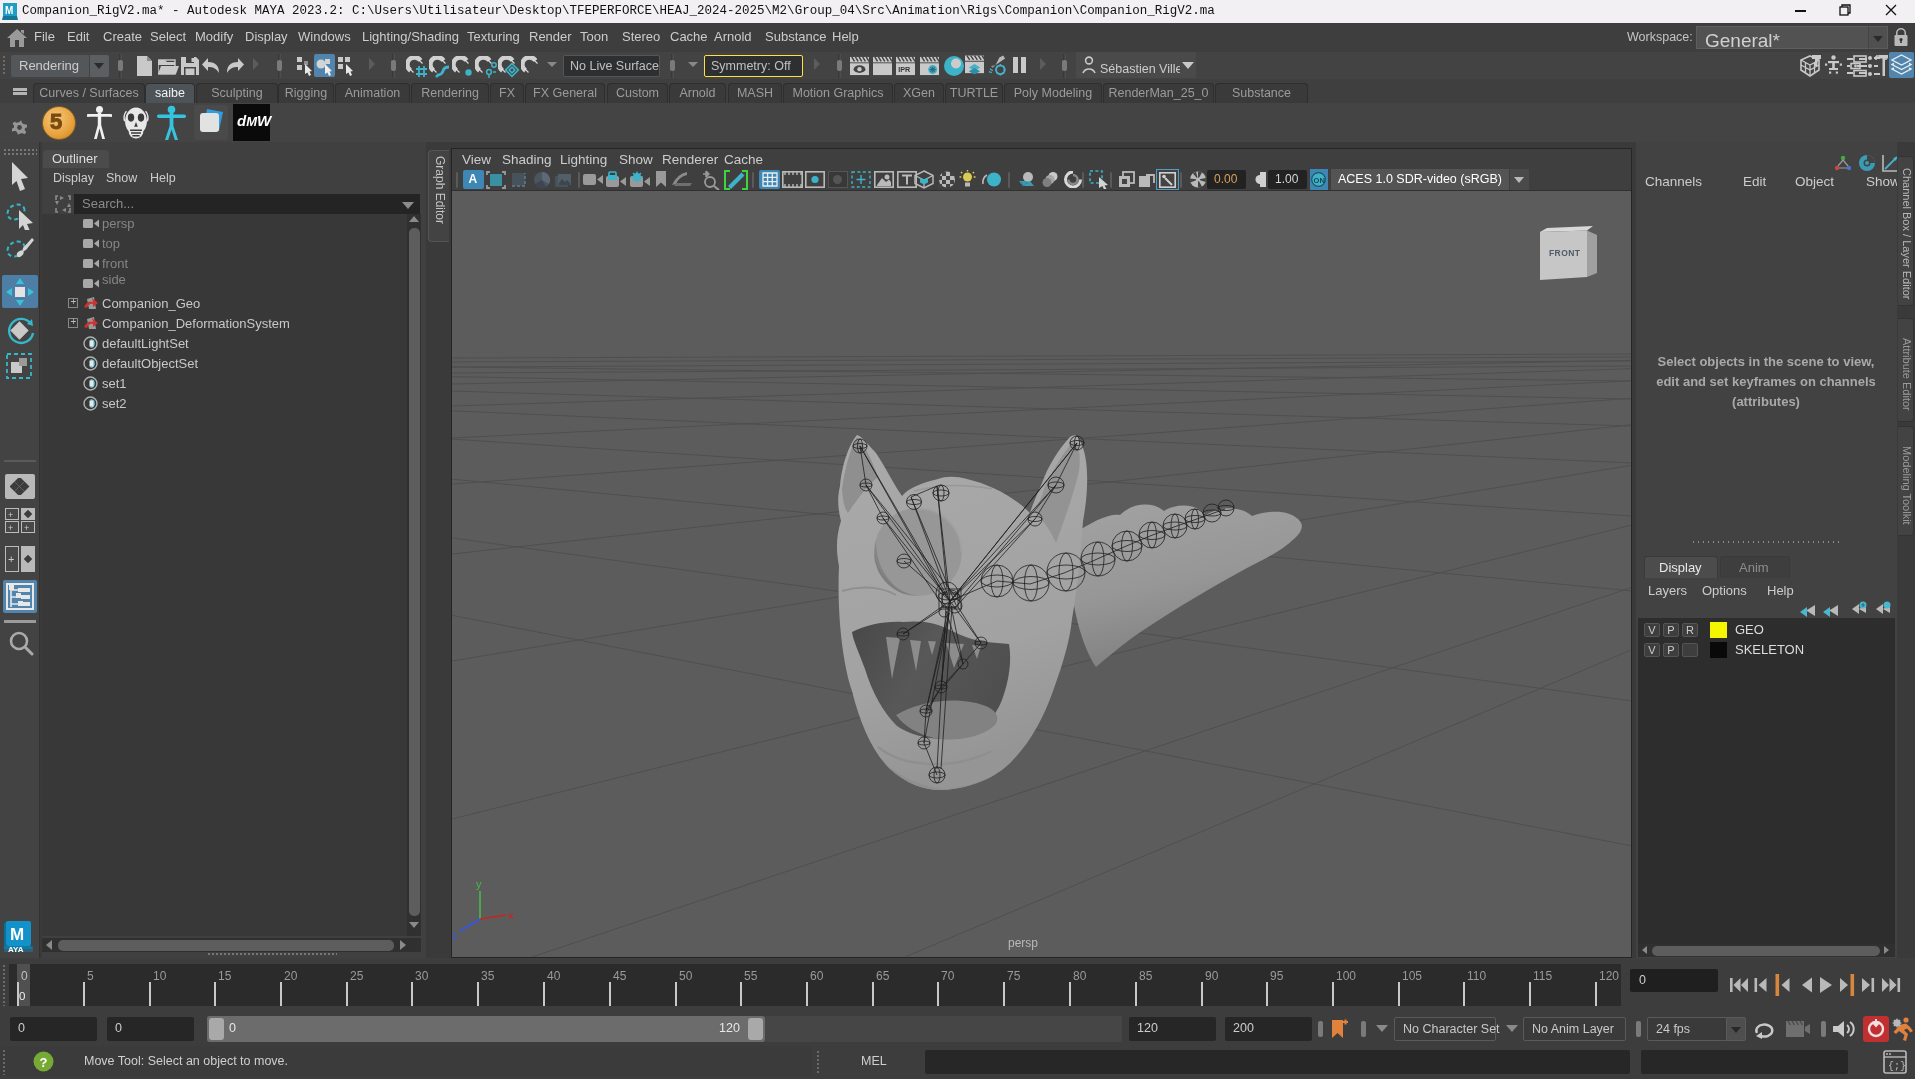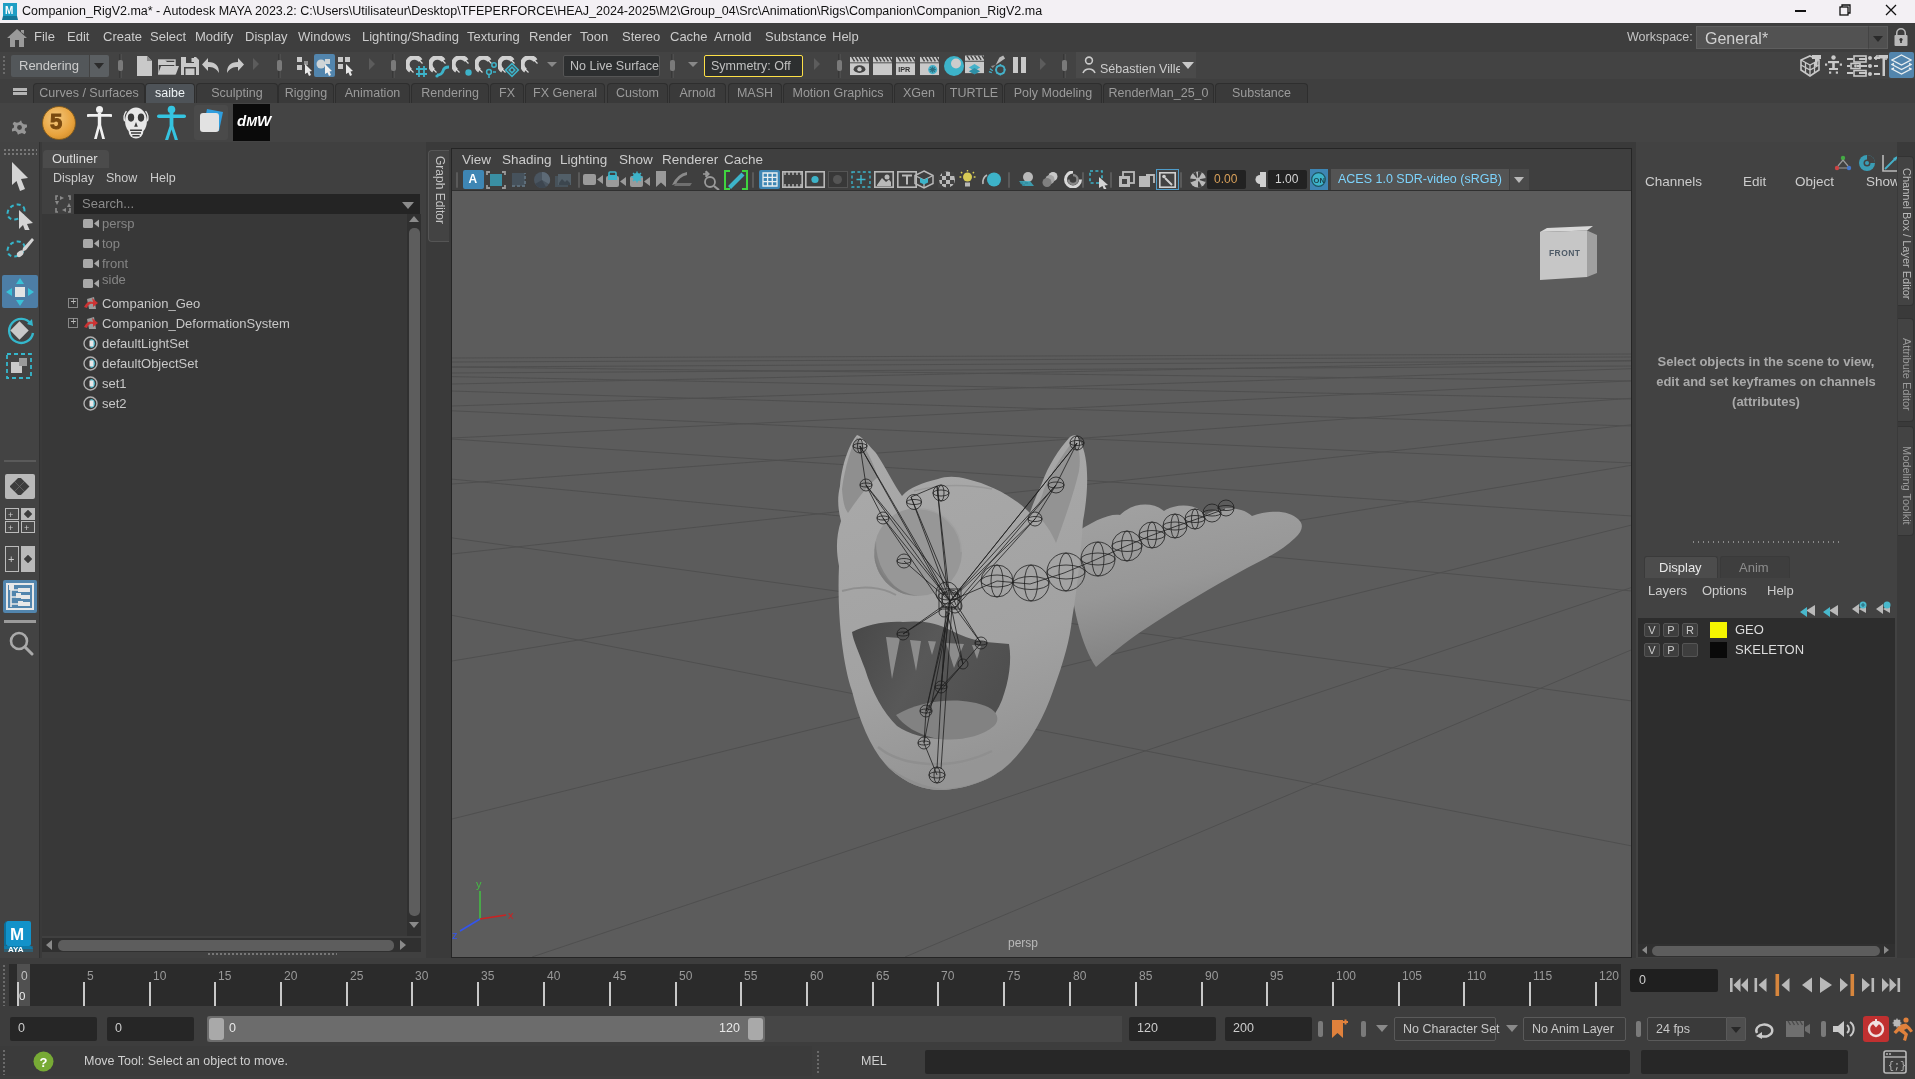--- a/index.html
+++ b/index.html
@@ -2,21 +2,21 @@
 <html><head>
 <meta charset="utf-8">
 <style>
 * { margin:0; padding:0; box-sizing:border-box; }
 html,body { width:1915px; height:1079px; overflow:hidden; background:#3e3e3e;
   font-family:"Liberation Sans", sans-serif; }
 .abs { position:absolute; }
 #page { position:relative; width:1915px; height:1079px; }
 
 #titlebar { position:absolute; left:0; top:0; width:1915px; height:23px; background:#f3f0f4; color:#000; }
-#titletext { position:absolute; left:22px; top:4px; font-size:12.5px; color:#111; white-space:nowrap; }
+#titletext { position:absolute; left:22px; top:4px; font-size:12.5px; color:#111; white-space:nowrap;font-family:Liberation Mono, monospace; }
 
 #menubar { position:absolute; left:0; top:23px; width:1915px; height:29px; background:#3e3e3e; }
 #menubar .mi { position:absolute; top:6px; font-size:13px; color:#cccccc; white-space:nowrap; }
 
 #toolbar { position:absolute; left:0; top:52px; width:1915px; height:27px; background:#434343; }
 
 #shelftabs { position:absolute; left:0; top:79px; width:1915px; height:24px; background:#3f3f3f; }
 .stab { position:absolute; top:4px; height:20px; background:#3a3a3a; border:1px solid #2e2e2e; border-bottom:none; border-radius:4px 4px 0 0; color:#9b9b9b; font-size:12.5px; text-align:center; line-height:19px; }
 
 #shelf { position:absolute; left:0; top:103px; width:1915px; height:39px; background:#444444; }
@@ -72,21 +72,21 @@
     <span class="mi" style="left:467px">Texturing</span>
     <span class="mi" style="left:529px">Render</span>
     <span class="mi" style="left:580px">Toon</span>
     <span class="mi" style="left:622px">Stereo</span>
     <span class="mi" style="left:670px">Cache</span>
     <span class="mi" style="left:714px">Arnold</span>
     <span class="mi" style="left:765px">Substance</span>
     <span class="mi" style="left:832px">Help</span>
     <span class="mi" style="left:1627px;color:#c4c4c4;font-size:12.5px;top:7px">Workspace:</span>
     <div class="abs" style="left:1696px;top:3px;width:172px;height:23px;background:#525252;border:1px solid #5e5e5e;border-right:none">
-      <span class="abs" style="left:8px;top:3px;font-size:16px;color:#d0d0d0">General*</span>
+      <span class="abs" style="left:8px;top:3px;font-size:19px;color:#d0d0d0">General*</span>
     </div>
     <div class="abs" style="left:1868px;top:3px;width:20px;height:23px;background:#505050;border:1px solid #5c5c5c;border-left:1px solid #444">
       <div class="abs" style="left:4px;top:9px;width:0;height:0;border-left:5px solid transparent;border-right:5px solid transparent;border-top:6px solid #2a2a2a"></div>
     </div>
     <svg class="abs" style="left:1893px;top:4px" width="16" height="21" viewBox="0 0 16 21">
         <path d="M3 8 V6 a5 5 0 0 1 10 0 V8 H11.5 V6 a3.5 3.5 0 0 0 -7 0 V8 Z" fill="#b9b9b9"></path>
         <rect x="1.5" y="8" width="13" height="11" rx="1" fill="#b9b9b9"></rect>
         <circle cx="8" cy="12.5" r="1.6" fill="#333"></circle>
         <rect x="7.2" y="13" width="1.6" height="3" fill="#333"></rect>
       </svg>
@@ -706,21 +706,21 @@
             <path d="M9 3 A 4.5 4.5 0 0 0 9 12 Z" fill="#d0d0d0"></path>
           </svg>
         <div class="abs" style="left:816px;top:1px;width:39px;height:19px;background:#222;border-radius:2px"></div>
         <span class="abs" style="left:823px;top:3px;font-size:12px;color:#d5d5d5">1.00</span>
         <div class="abs" style="left:858px;top:0px;width:18px;height:21px;background:#3e86b4"></div>
         <svg class="abs" style="left:859px;top:3px" width="15" height="15" viewBox="0 0 15 15">
             <circle cx="7.5" cy="7.5" r="6.8" fill="#3db3c9" stroke="#1d5560" stroke-width="1.2"></circle>
             <text x="2.6" y="10.5" font-size="7.5" font-weight="bold" fill="#1d4550" font-family="Liberation Sans">ON</text>
           </svg>
         <div class="abs" style="left:879px;top:0px;width:178px;height:21px;background:#545454"></div>
-        <span class="abs" style="left:886px;top:2.5px;font-size:12.5px;color:#7dd3fc;white-space:nowrap">ACES 1.0 SDR-video (sRGB)</span>
+        <span class="abs" style="left:886px;top:2.5px;font-size:12.5px;color:#ffffff;white-space:nowrap">ACES 1.0 SDR-video (sRGB)</span>
         <div class="abs" style="left:1058px;top:0px;width:19px;height:21px;background:#4a4a4a"></div>
         <div class="abs" style="left:1062px;top:8px;width:0;height:0;border-left:5.5px solid transparent;border-right:5.5px solid transparent;border-top:6.5px solid #b9b9b9"></div>
       </div>
       <svg class="abs" style="left:0;top:42px" width="1179" height="766" viewBox="0 0 1179 766">
         <rect x="0" y="0" width="1179" height="766" fill="#5c5c5c"></rect>
         <g stroke="#4f4f4f" stroke-width="1" fill="none">
           <line x1="0" y1="167" x2="1179" y2="163"></line>
           <line x1="0" y1="171" x2="1179" y2="166"></line>
           <line x1="0" y1="176" x2="1179" y2="170"></line>
           <line x1="0" y1="182" x2="1179" y2="175"></line>

